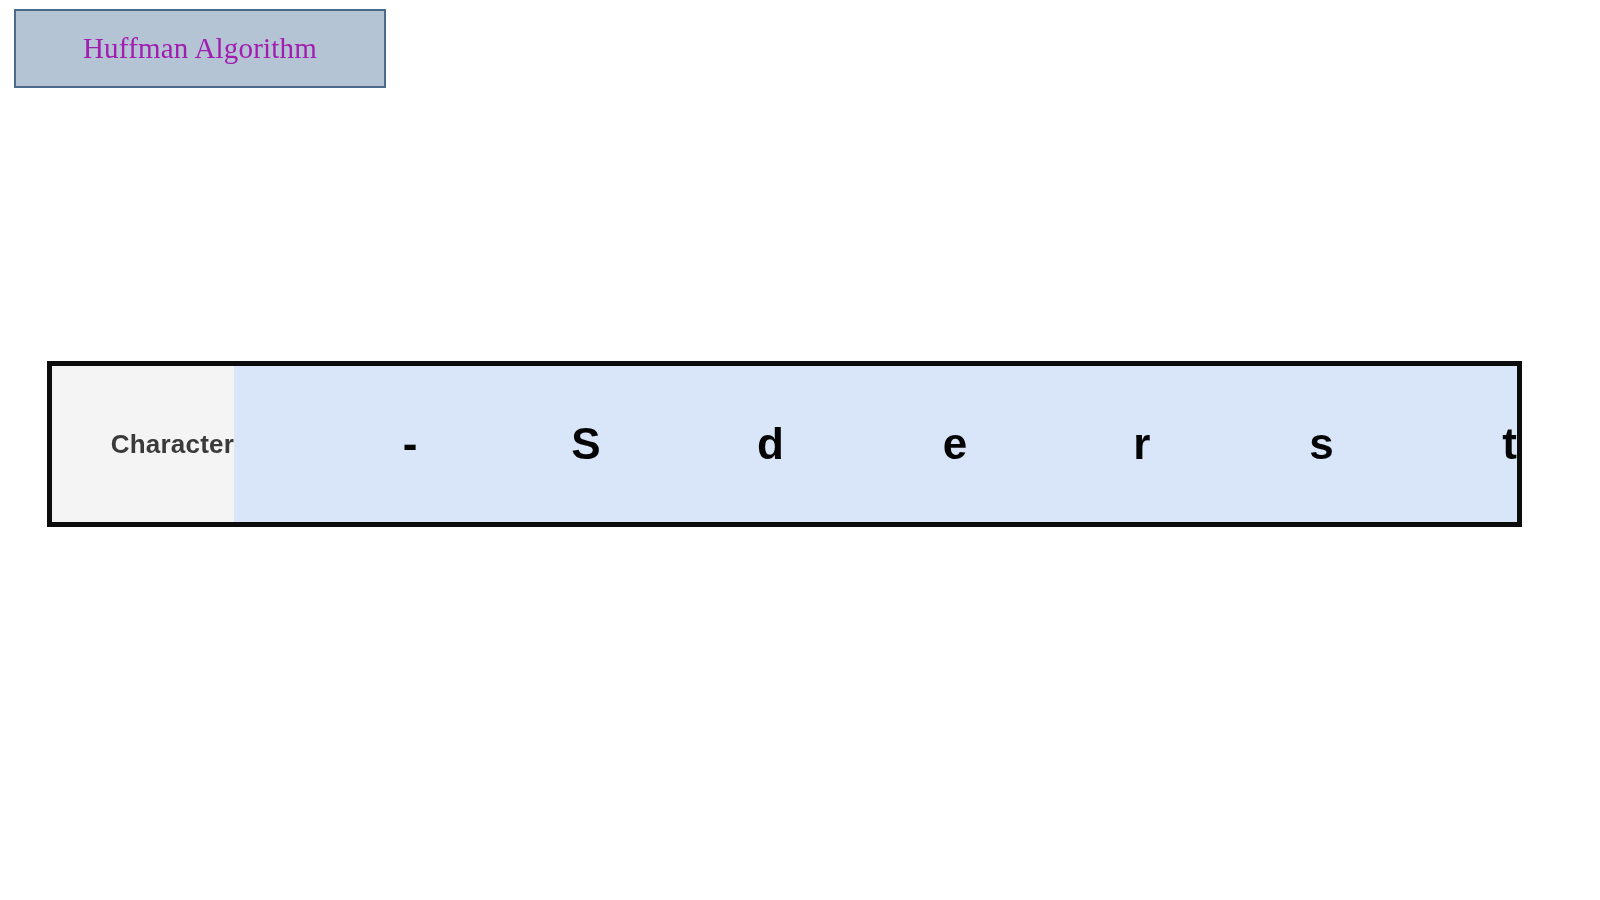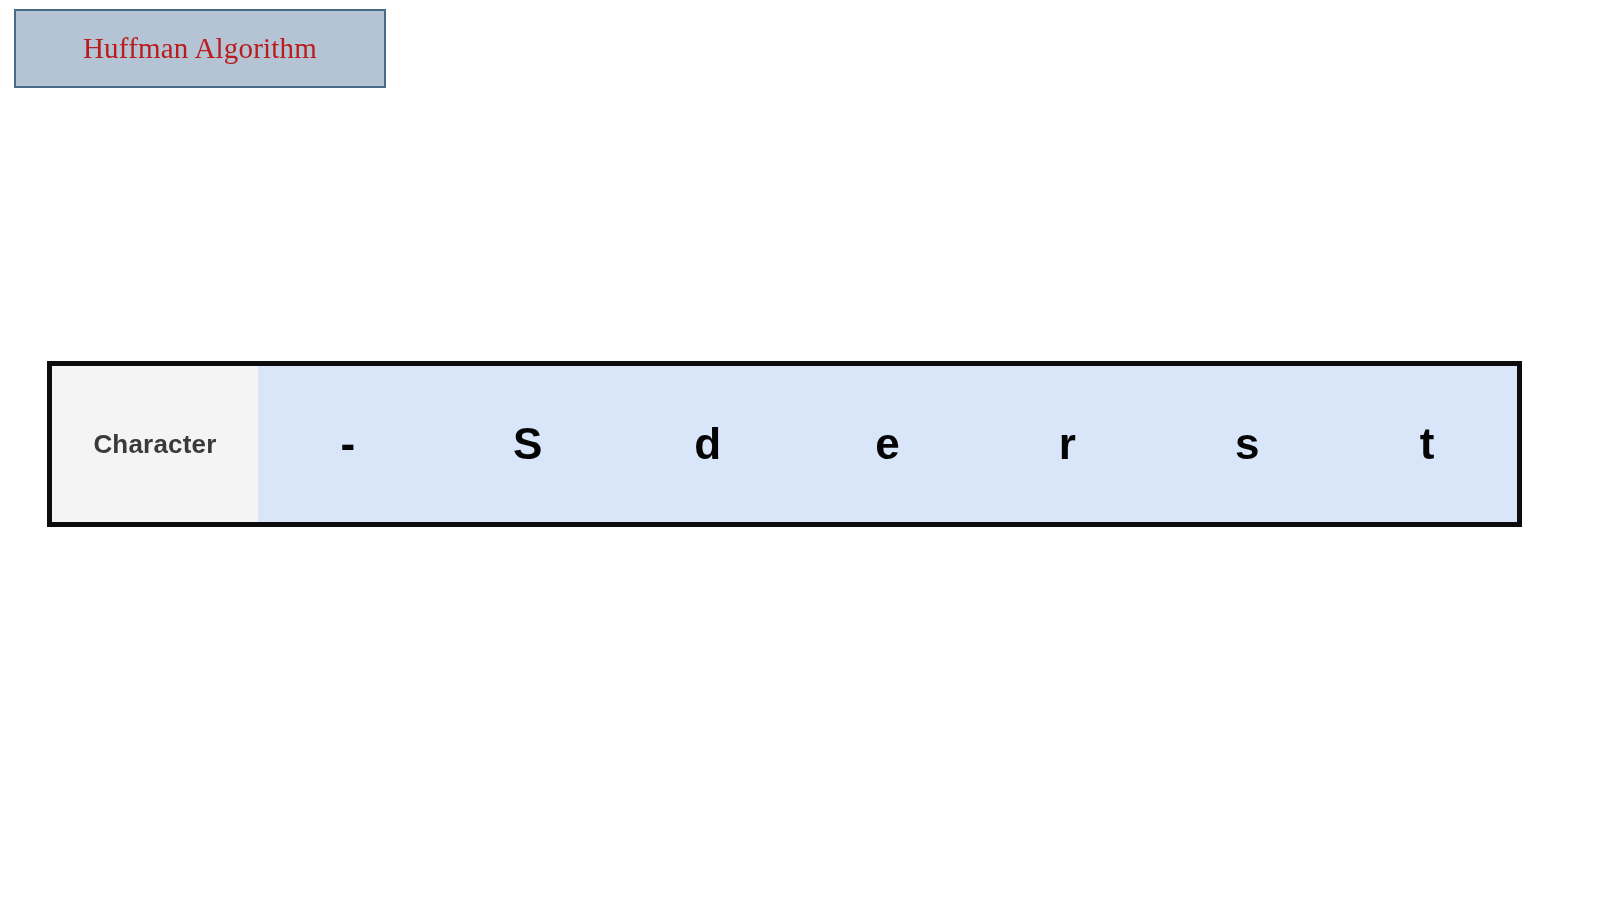--- a/index.html
+++ b/index.html
@@ -25,21 +25,21 @@
     width: 372px;
     height: 79px;
     box-sizing: border-box;
     background: #b4c4d4;
     border: 2px solid #4a6a8a;
     display: flex;
     flex-direction: column;
     align-items: center;
     justify-content: center;
     font-family: "Liberation Serif", serif;
-    color: #b91c1c;
+    color: #a21caf;
     line-height: 1.08;
   }
   #title-box .line {
     display: block;
     white-space: nowrap;
     text-align: center;
   }
   #title-line-1 {
     font-size: 29px;
     font-weight: 400;
@@ -66,24 +66,24 @@
     border: 5px solid #0c0c0c;
     background: #ffffff;
   }
   #freq-table {
     width: 100%;
     height: 100%;
     border-collapse: collapse;
     table-layout: fixed;
   }
   #freq-table td, #freq-table th {
-    padding: 12px;
+    padding: 0;
     margin: 0;
     border: 0;
-    text-align: center;
+    text-align: right;
     vertical-align: middle;
   }
   .row-label {
     width: 182px;
     background: #f4f4f4;
     color: #3a3a3a;
     font-family: "Liberation Sans", sans-serif;
     font-weight: 700;
     font-size: 26px;
     text-align: center;

